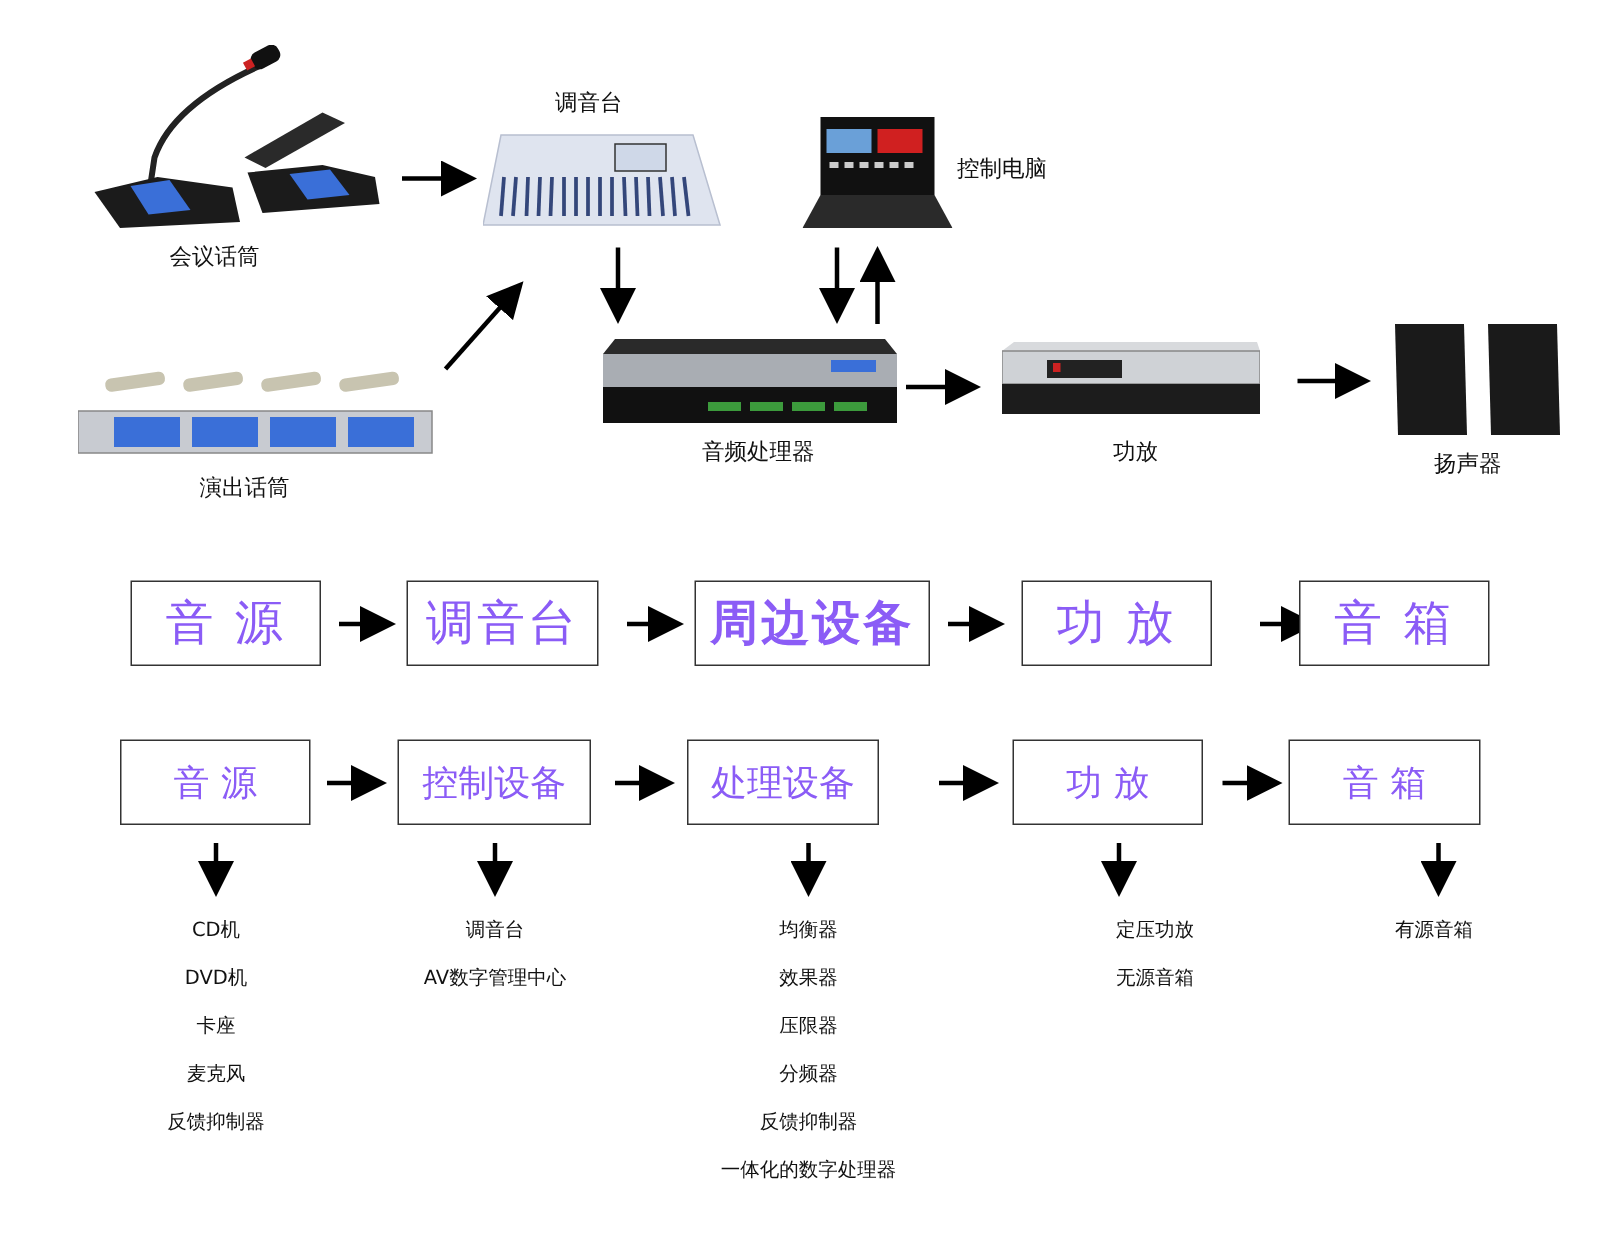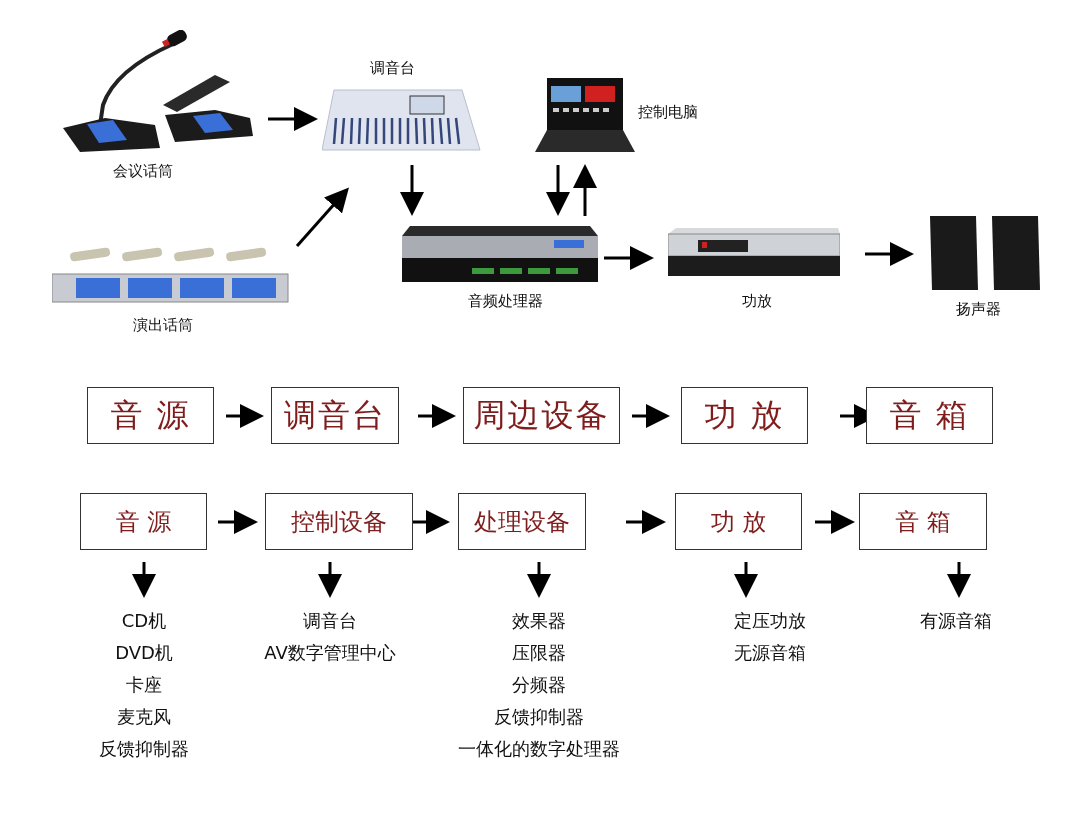--- a/index.html
+++ b/index.html
@@ -1,22 +1,22 @@
 <!DOCTYPE html>
 <html><head>
 <meta charset="utf-8">
 <style>
   html,body{margin:0;padding:0;background:#fff;}
   body{width:1080px;height:839px;position:relative;overflow:hidden;font-family:"DejaVu Sans",sans-serif;color:#111;}
   .lbl{position:absolute;font-size:15px;color:#111;white-space:nowrap;}
   svg.arrows{position:absolute;left:0;top:0;width:1080px;height:839px;pointer-events:none;}
-  .box{position:absolute;border:1.5px solid #333;background:#fff;display:flex;align-items:center;justify-content:center;box-sizing:border-box;color:#7f1d1d;}
+  .box{position:absolute;border:1.5px solid #333;background:#fff;display:flex;align-items:center;justify-content:center;box-sizing:border-box;color:#8b5cf6;}
   .box1{top:387px;height:57px;font-size:32px;letter-spacing:2px;}
   .box2{top:493px;height:57px;font-size:24px;}
-  .col{position:absolute;top:605px;font-size:18px;line-height:32px;text-align:center;white-space:nowrap;}
+  .col{position:absolute;top:605px;font-size:13px;line-height:32px;text-align:center;white-space:nowrap;}
   
   .dev{position:absolute;}
 </style>
 </head>
 <body>
 
 <div class="dev" style="left:55px;top:30px;width:200px;height:130px;">
   <svg width="200" height="130" viewBox="0 0 200 130">
     <path d="M42 115 L48 75 Q60 40 118 14" stroke="#222" stroke-width="4" fill="none"></path>
     <rect x="112" y="2" width="20" height="12" rx="5" transform="rotate(-28 122 8)" fill="#111"></rect>
@@ -165,34 +165,34 @@
     <line x1="959" y1="562" x2="959" y2="592"></line>
   </g>
 </svg>
 
 <div class="box box1" style="left:87px;width:127px;">
     <span>音 源</span>
   </div>
 <div class="box box1" style="left:271px;width:128px;">
     <span>调音台</span>
   </div>
-<div class="box box1" style="left:463px;width:157px;">
+<div class="box box1" style="left:463px;width:157px;font-weight:bold;">
     <span>周边设备</span>
   </div>
 <div class="box box1" style="left:681px;width:127px;">
     <span>功 放</span>
   </div>
 <div class="box box1" style="left:866px;width:127px;">
     <span>音 箱</span>
   </div>
 
 <div class="box box2" style="left:80px;width:127px;">
     <span>音 源</span>
   </div>
-<div class="box box2" style="left:265px;width:148px;">
+<div class="box box2" style="left:265px;width:129px;">
     <span>控制设备</span>
   </div>
 <div class="box box2" style="left:458px;width:128px;">
     <span>处理设备</span>
   </div>
 <div class="box box2" style="left:675px;width:127px;">
     <span>功 放</span>
   </div>
 <div class="box box2" style="left:859px;width:128px;">
     <span>音 箱</span>
@@ -203,25 +203,26 @@
   <div>DVD机</div>
   <div>卡座</div>
   <div>麦克风</div>
   <div>反馈抑制器</div>
 </div>
 <div class="col" style="left:240px;width:180px;">
   <div>调音台</div>
   <div>AV数字管理中心</div>
 </div>
 <div class="col" style="left:429px;width:220px;">
+  <div>均衡器</div>
   <div>效果器</div>
   <div>压限器</div>
   <div>分频器</div>
   <div>反馈抑制器</div>
   <div>一体化的数字处理器</div>
 </div>
-<div class="col" style="left:686px;width:120px;text-align:right;">
+<div class="col" style="left:710px;width:120px;">
   <div>定压功放</div>
   <div>无源音箱</div>
 </div>
 <div class="col" style="left:896px;width:120px;">
   <div>有源音箱</div>
 </div>
 
 </body></html>

